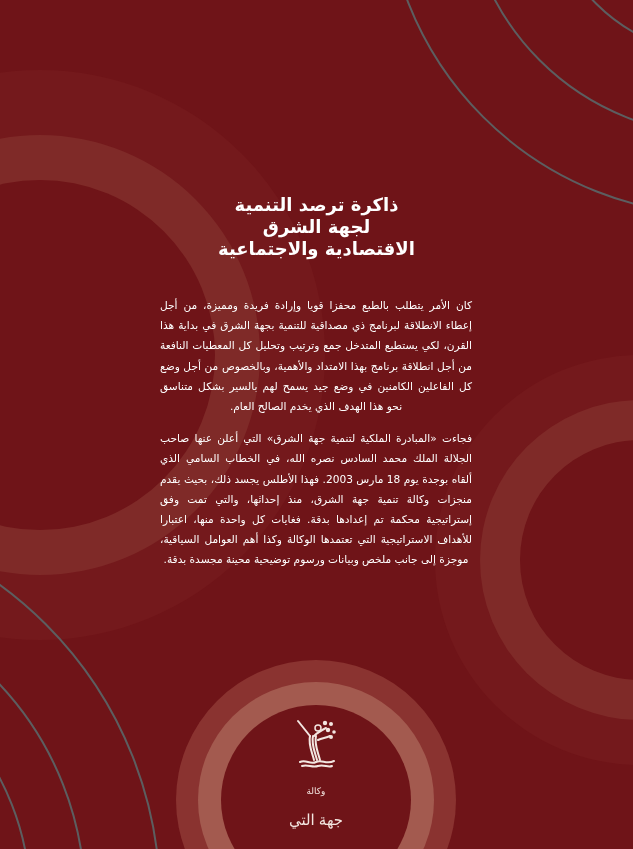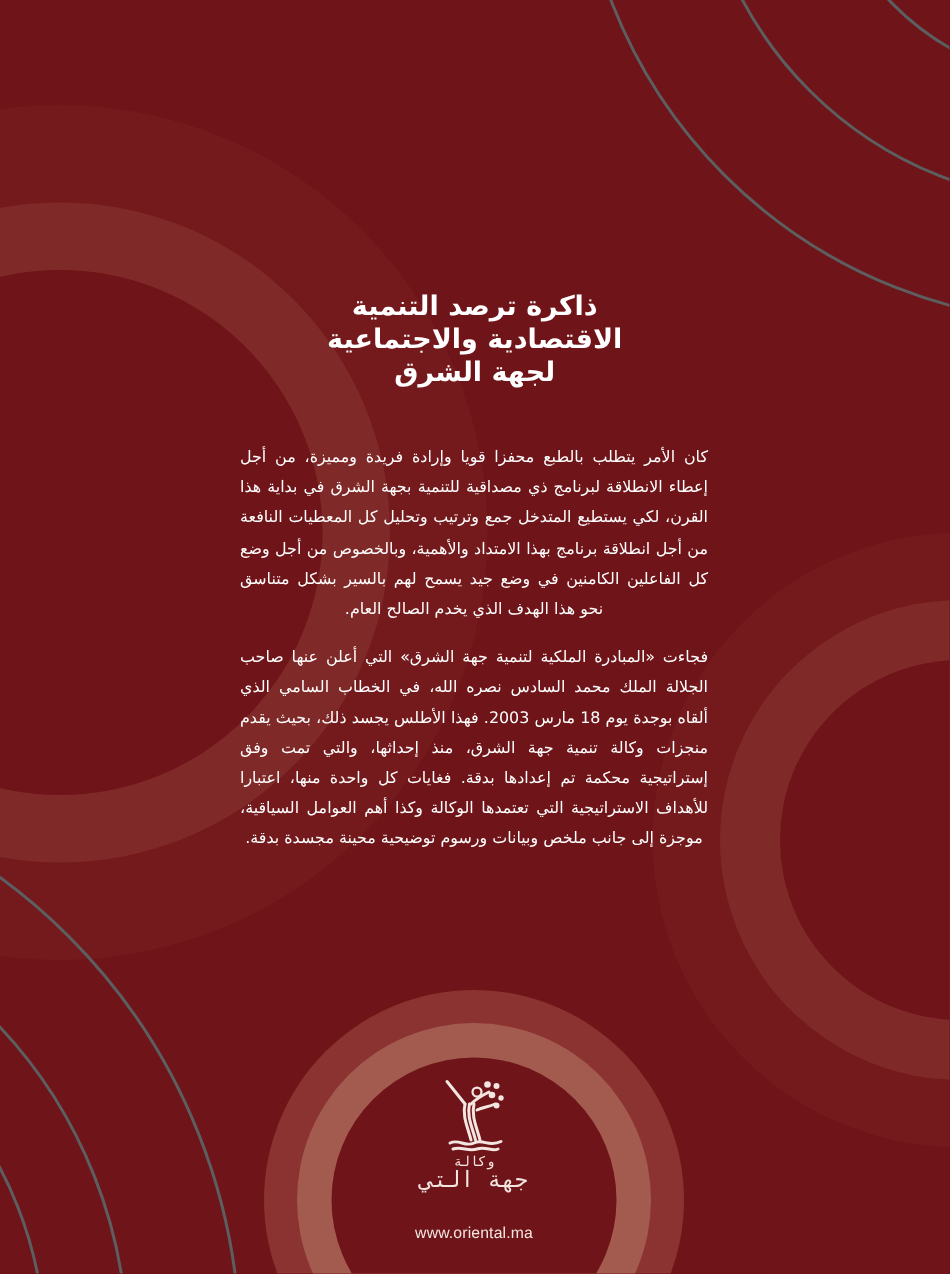--- a/index.html
+++ b/index.html
@@ -69,25 +69,25 @@
       width: 100px;
       text-align: center;
       color: #f3e6e1;
     }
     .logo svg {
       display: block;
       margin: 0 auto;
     }
     .logo-name {
       direction: rtl;
-      font-family: Liberation Mono, monospace;
+      font-family: Liberation Sans, sans-serif;
       font-size: 15px;
       line-height: 16px;
       color: #f3e6e1;
-      margin-top: 0px;
+      margin-top: 16px;
     }
     .logo-url {
       font-family: "Liberation Sans", sans-serif;
       font-size: 10.5px;
       color: #f3e6e1;
       margin-top: 20px;
       letter-spacing: 0.1px;
     }
   </style>
 </head>
@@ -123,22 +123,22 @@
 
     <g fill="none" stroke="#5c5e60" stroke-width="2">
       <circle cx="-230" cy="900" r="260"></circle>
       <circle cx="-230" cy="900" r="315"></circle>
       <circle cx="-230" cy="900" r="390"></circle>
     </g>
   </svg>
 
   <h1 class="title">
     <span>ذاكرة ترصد التنمية</span>
+    <span>لجهة الشرق</span>
     <span>الاقتصادية والاجتماعية</span>
-    <span>لجهة الشرق</span>
   </h1>
 
   <div class="body-text">
     <p>كان الأمر يتطلب بالطبع محفزا قويا وإرادة فريدة ومميزة، من أجل إعطاء الانطلاقة لبرنامج ذي مصداقية للتنمية بجهة الشرق في بداية هذا القرن، لكي يستطيع المتدخل جمع وترتيب وتحليل كل المعطيات النافعة من أجل انطلاقة برنامج بهذا الامتداد والأهمية، وبالخصوص من أجل وضع كل الفاعلين الكامنين في وضع جيد يسمح لهم بالسير بشكل متناسق نحو هذا الهدف الذي يخدم الصالح العام.</p>
     <p>فجاءت «المبادرة الملكية لتنمية جهة الشرق» التي أعلن عنها صاحب الجلالة الملك محمد السادس نصره الله، في الخطاب السامي الذي ألقاه بوجدة يوم 18 مارس 2003. فهذا الأطلس يجسد ذلك، بحيث يقدم منجزات وكالة تنمية جهة الشرق، منذ إحداثها، والتي تمت وفق إستراتيجية محكمة تم إعدادها بدقة. فغايات كل واحدة منها، اعتبارا للأهداف الاستراتيجية التي تعتمدها الوكالة وكذا أهم العوامل السياقية، موجزة إلى جانب ملخص وبيانات ورسوم توضيحية محينة مجسدة بدقة.</p>
   </div>
 
   <div class="logo">
     <svg width="48" height="52" viewBox="0 0 48 52" xmlns="http://www.w3.org/2000/svg">
       <g fill="none" stroke="#f3e6e1" stroke-width="2" stroke-linecap="round">

